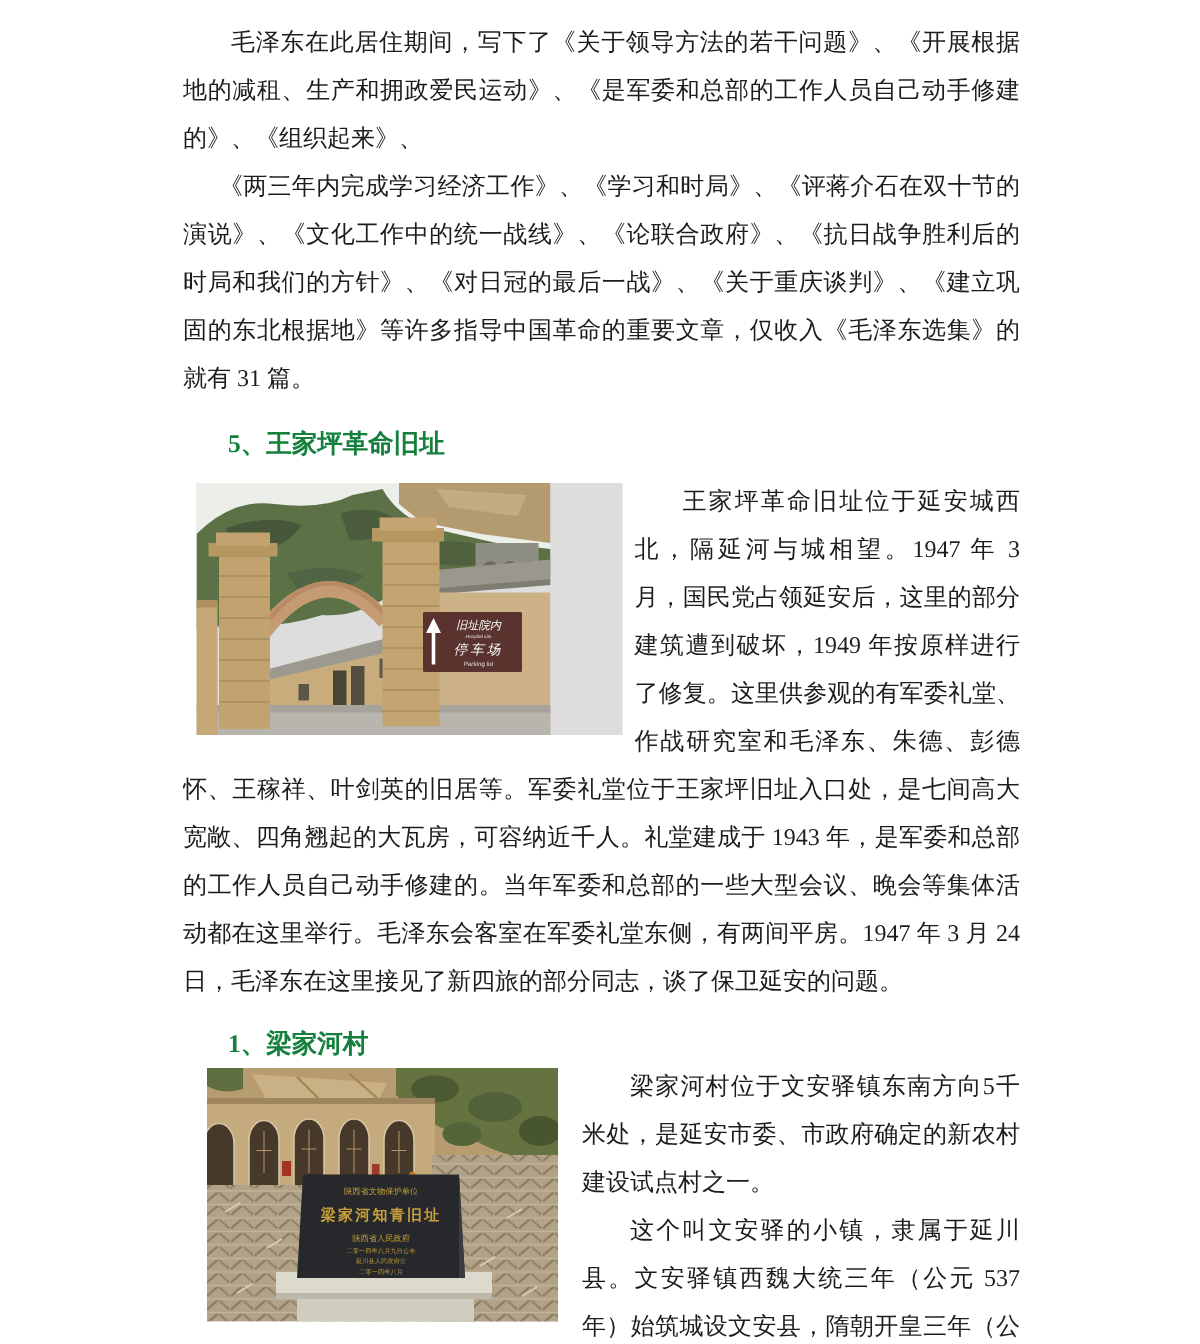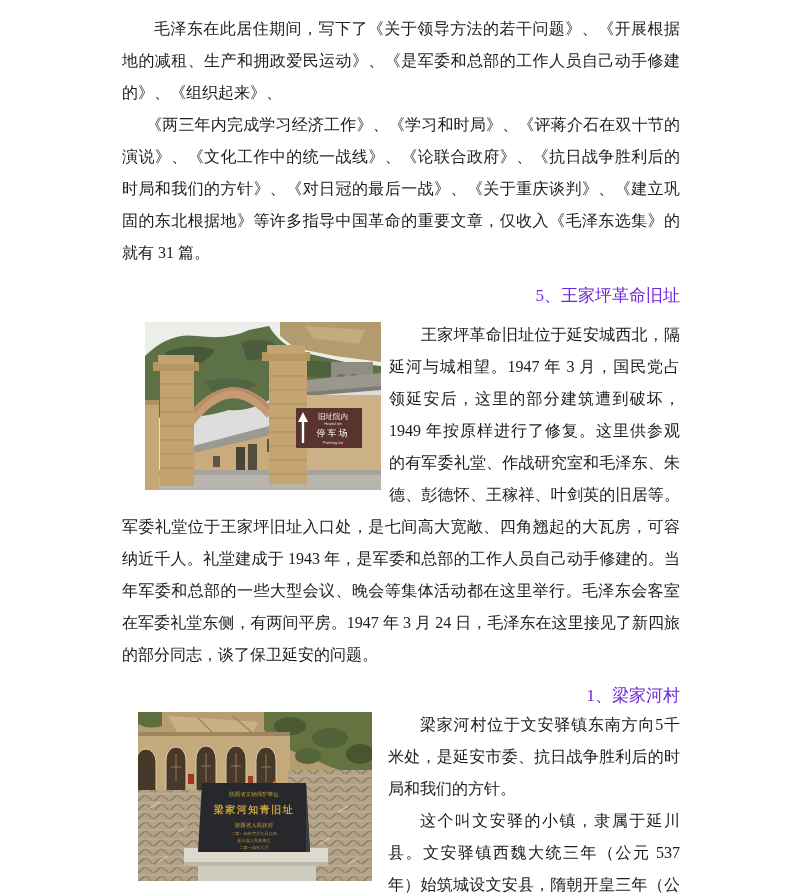--- a/index.html
+++ b/index.html
@@ -24,37 +24,37 @@
     line-height: 32px;
     text-align: justify;
     text-indent: 2em;
   }
   .para.quote-start { text-indent: 1.5em; }
   .heading {
     margin: 0;
     padding-left: 30px;
     font-size: 17px;
     line-height: 22px;
-    font-weight: normal;
-    color: #6d28d9;
-    text-align: right;
+    font-weight: bold;
+    color: #15803d;
   }
   .heading.h-wjp { margin-top: 16px; }
   .heading.h-ljh { margin-top: 14px; }
   .section-body { overflow: visible; }
   .section-body.s-wjp { margin-top: 12px; }
   .section-body.s-ljh { margin-top: 2px; }
   .photo {
     float: left;
     position: relative;
     background: #ddd;
   }
   .photo.p-wjp {
-    width: 236px; height: 168px;
-    margin: 3px 8px 10px 23px;
+    width: 284px; height: 168px;
+    margin: 3px 8px 10px 9px;
+    font-style: italic;
   }
   .photo.p-ljh {
     width: 234px; height: 169px;
     margin: 3px 16px 10px 16px;
     text-align: right;
   }
   .photo svg { display: block; }
 </style>
 </head>
 <body>
@@ -224,17 +224,17 @@
           <path d="M168,71 L172,140 L168,140 Z" fill="#3a3c41"></path>
           <text x="116" y="84" font-size="5.5" fill="#c79f3a" text-anchor="middle">陕西省文物保护单位</text>
           <text x="116" y="101" font-size="10" letter-spacing="1.5" fill="#c79f3a" text-anchor="middle" font-weight="bold">梁家河知青旧址</text>
           <text x="116" y="115" font-size="5.5" fill="#c79f3a" text-anchor="middle">陕西省人民政府</text>
           <text x="116" y="123" font-size="4.2" fill="#b9953a" text-anchor="middle">二零一四年六月九日公布</text>
           <text x="116" y="130" font-size="4.2" fill="#b9953a" text-anchor="middle">延川县人民政府立</text>
           <text x="116" y="137" font-size="4.2" fill="#b9953a" text-anchor="middle">二零一四年八月</text>
         </g>
       </svg>
     </div>
-    <p class="para">梁家河村位于文安驿镇东南方向5千米处，是延安市委、抗日战争胜利后的时局和我们的方针。</p>
+    <p class="para">梁家河村位于文安驿镇东南方向5千米处，是延安市委、市政府确定的新农村建设试点村之一。</p>
     <p class="para">这个叫文安驿的小镇，隶属于延川县。文安驿镇西魏大统三年（公元 537 年）始筑城设文安县，隋朝开皇三年（公元 583 年）</p>
   </div>
 
 </div>
 
 </body></html>

